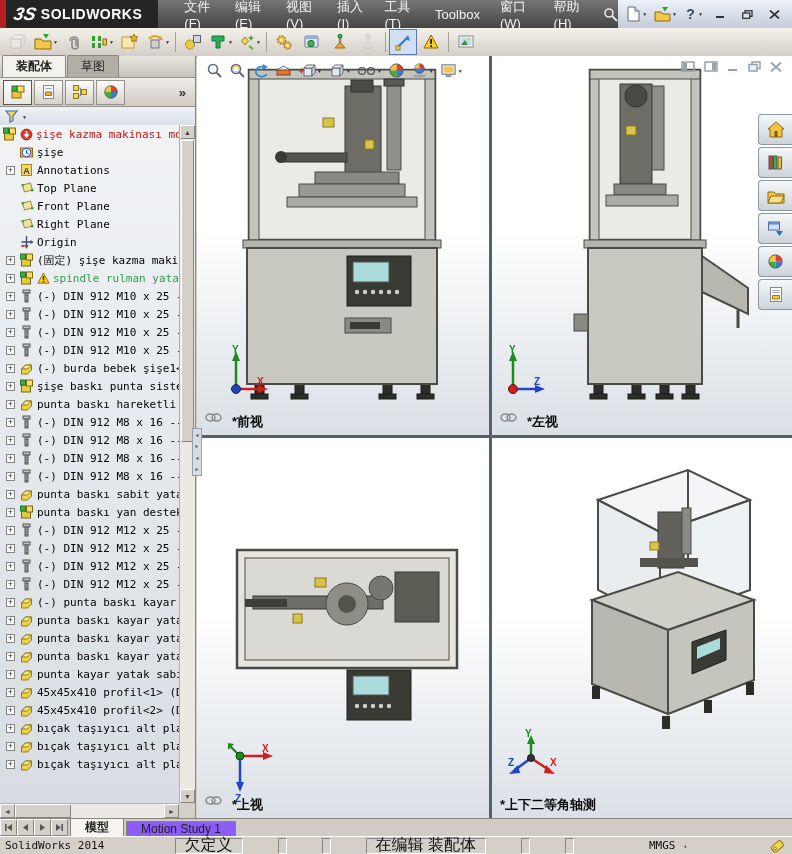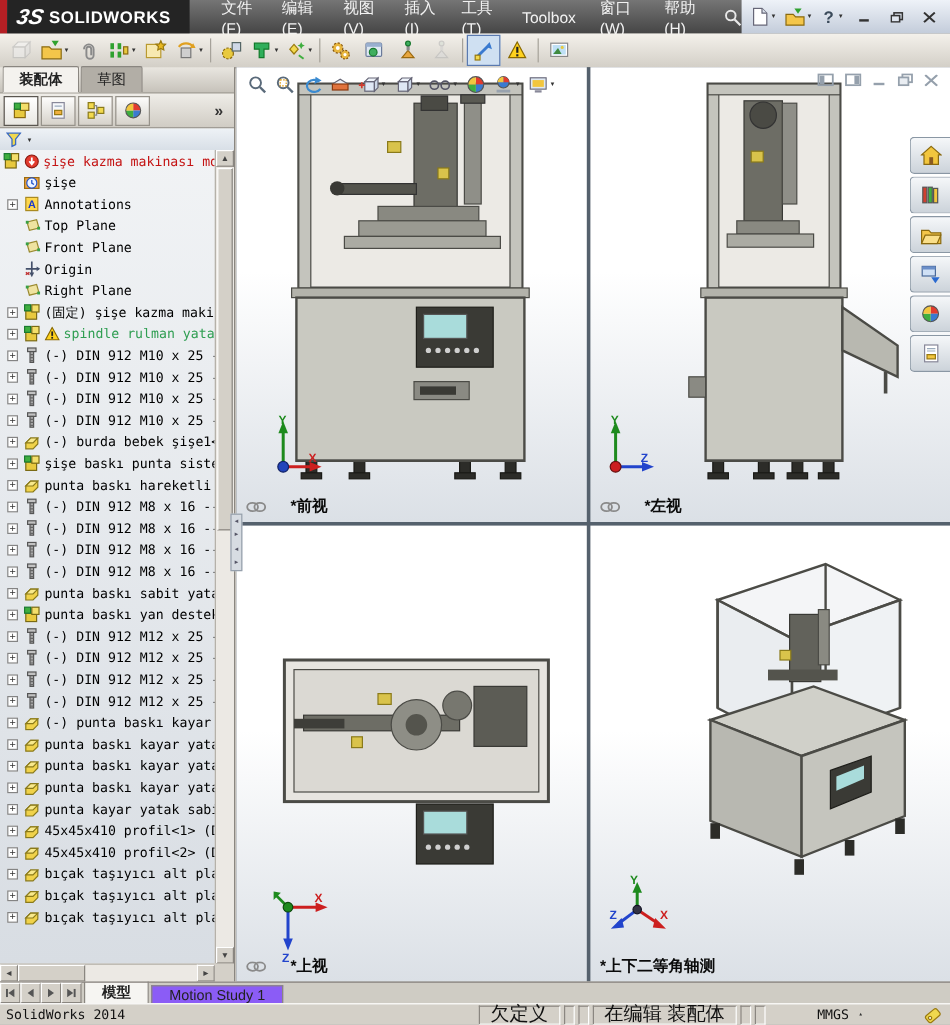--- a/index.html
+++ b/index.html
@@ -62,39 +62,39 @@
   .hthumb{width:56px;height:14px;background:#d4d0c8;border:1px solid;border-color:#fff #8a8680 #8a8680 #fff;box-sizing:border-box;}
   .scorner{position:absolute;right:0;bottom:0;width:16px;height:15px;background:#d4d0c8;}
   .split-ctl{position:absolute;left:192px;top:428px;width:8px;height:46px;background:#d7dce2;
              border:1px solid #96a0ac;z-index:9;display:flex;flex-direction:column;align-items:center;
              justify-content:space-around;font-size:5px;color:#556;}
   
   .gfx{position:absolute;top:56px;left:197px;right:0;height:762px;background:#55616d;}
   .vp-grid{display:grid;width:100%;height:100%;grid-template-columns:292px 1fr;grid-template-rows:379px 1fr;gap:3px;box-sizing:border-box;}
   .viewport{position:relative;background:linear-gradient(#ffffff 45%,#dbe0e6);overflow:hidden;}
   .machine{position:absolute;inset:0;width:100%;height:100%;}
-  .vp-label{position:absolute;left:8px;bottom:4px;display:flex;align-items:center;gap:20px;
+  .vp-label{position:absolute;left:8px;bottom:4px;display:flex;gap:10px;
             font-weight:bold;font-size:13px;color:#0a0a0a;}
   .triad{position:absolute;}
   .headsup{position:absolute;top:3px;left:6px;display:flex;align-items:center;z-index:5;}
   .hu-btn{height:23px;display:flex;align-items:center;justify-content:center;padding:0 3px;}
   .gwc{position:absolute;top:5px;right:10px;display:flex;gap:9px;z-index:5;align-items:center;}
   .taskpane{position:absolute;top:58px;right:0;width:34px;z-index:6;display:flex;flex-direction:column;gap:2px;}
   .tp-btn{height:29px;background:linear-gradient(#f5f7f9,#ccd3da);border:1px solid #8a97a4;border-right:none;
           border-radius:4px 0 0 4px;display:flex;align-items:center;justify-content:center;}
   
   .bottom-tabs{position:absolute;left:0;right:0;top:818px;height:18px;background:#cfccc4;display:flex;
                align-items:stretch;border-top:1px solid #8a8680;box-sizing:border-box;}
   .nav-btn{width:17px;border:1px solid;border-color:#fff #8a8680 #8a8680 #fff;background:#d4d0c8;
            display:flex;align-items:center;justify-content:center;box-sizing:border-box;}
   .m-tab{padding:0 14px;border:1px solid #8a8680;border-bottom:none;background:#8b5cf6;font-size:12px;
          display:flex;align-items:center;margin-left:2px;color:#222;}
   .m-tab.active{background:#f6f5f2;font-weight:bold;}
   .statusbar{position:absolute;left:0;right:0;top:836px;height:18px;background:#d4d0c8;border-top:1px solid #fff;
-             display:flex;align-items:center;padding:0 3px;box-sizing:border-box;}
+             display:flex;align-items:center;padding:0 3px;box-sizing:border-box;gap:32px;}
   .sb-app{flex:1;font-family:"DejaVu Sans Mono",monospace;font-size:11px;padding-left:2px;}
   .sb-box{border:1px solid;border-color:#8a8680 #fff #fff #8a8680;padding:0 9px;height:14px;display:flex;
           align-items:center;margin-left:3px;font-size:16px;}
   .sb-mini{border:1px solid;border-color:#8a8680 #fff #fff #8a8680;width:7px;height:14px;margin-left:3px;}
   .sb-units{width:100px;justify-content:center;gap:8px;font-family:"DejaVu Sans Mono",monospace;font-size:11px;border:none;}
   .sb-arrow{font-size:6px;color:#333;}
   .sb-tag{margin-left:10px;margin-right:4px;display:flex;align-items:center;}
 </style>
 </head>
 <body>
@@ -439,38 +439,38 @@
             <rect x="2" y="3" width="2.4" height="2.4" fill="#3aa045"></rect>
             <rect x="11.5" y="8" width="2.4" height="2.4" fill="#3aa045"></rect>
           </svg>
         </span>
         <span class="tlabel">Front Plane</span>
       </div>
       <div class="trow">
         <span class="texp-sp"></span>
         <span class="ticon">
           <svg width="15" height="14" viewBox="0 0 14 14">
+            <polygon points="3,4 11,2 13,9 5,11" fill="#efe3a0" stroke="#9a8a30"></polygon>
+            <rect x="2" y="3" width="2.4" height="2.4" fill="#3aa045"></rect>
+            <rect x="11.5" y="8" width="2.4" height="2.4" fill="#3aa045"></rect>
+          </svg>
+        </span>
+        <span class="tlabel">Right Plane</span>
+      </div>
+      <div class="trow">
+        <span class="texp-sp"></span>
+        <span class="ticon">
+          <svg width="15" height="14" viewBox="0 0 14 14">
             <path d="M7 1 V12 M2 7 H13" stroke="#44506a" stroke-width="1.4"></path>
             <polygon points="5,10 9,10 7,14" fill="#44506a"></polygon>
             <polygon points="11,5 11,9 14,7" fill="#44506a"></polygon>
             <path d="M2 12 l3 -2 M2 10 l3 2" stroke="#c03030" stroke-width="1.1"></path>
           </svg>
         </span>
         <span class="tlabel">Origin</span>
-      </div>
-      <div class="trow">
-        <span class="texp-sp"></span>
-        <span class="ticon">
-          <svg width="15" height="14" viewBox="0 0 14 14">
-            <polygon points="3,4 11,2 13,9 5,11" fill="#efe3a0" stroke="#9a8a30"></polygon>
-            <rect x="2" y="3" width="2.4" height="2.4" fill="#3aa045"></rect>
-            <rect x="11.5" y="8" width="2.4" height="2.4" fill="#3aa045"></rect>
-          </svg>
-        </span>
-        <span class="tlabel">Right Plane</span>
       </div>
       <div class="trow">
         <span class="texp">+</span>
         <span class="ticon">
           <svg width="15" height="14" viewBox="0 0 14 14">
             <rect x="2" y="6" width="9" height="7" fill="#e8c93e" stroke="#7a6a14"></rect>
             <rect x="7" y="1" width="6" height="6" fill="#f3df6b" stroke="#7a6a14"></rect>
             <rect x="1" y="1" width="5" height="5" fill="#3fae3f" stroke="#1a7a30"></rect>
           </svg>
         </span>

